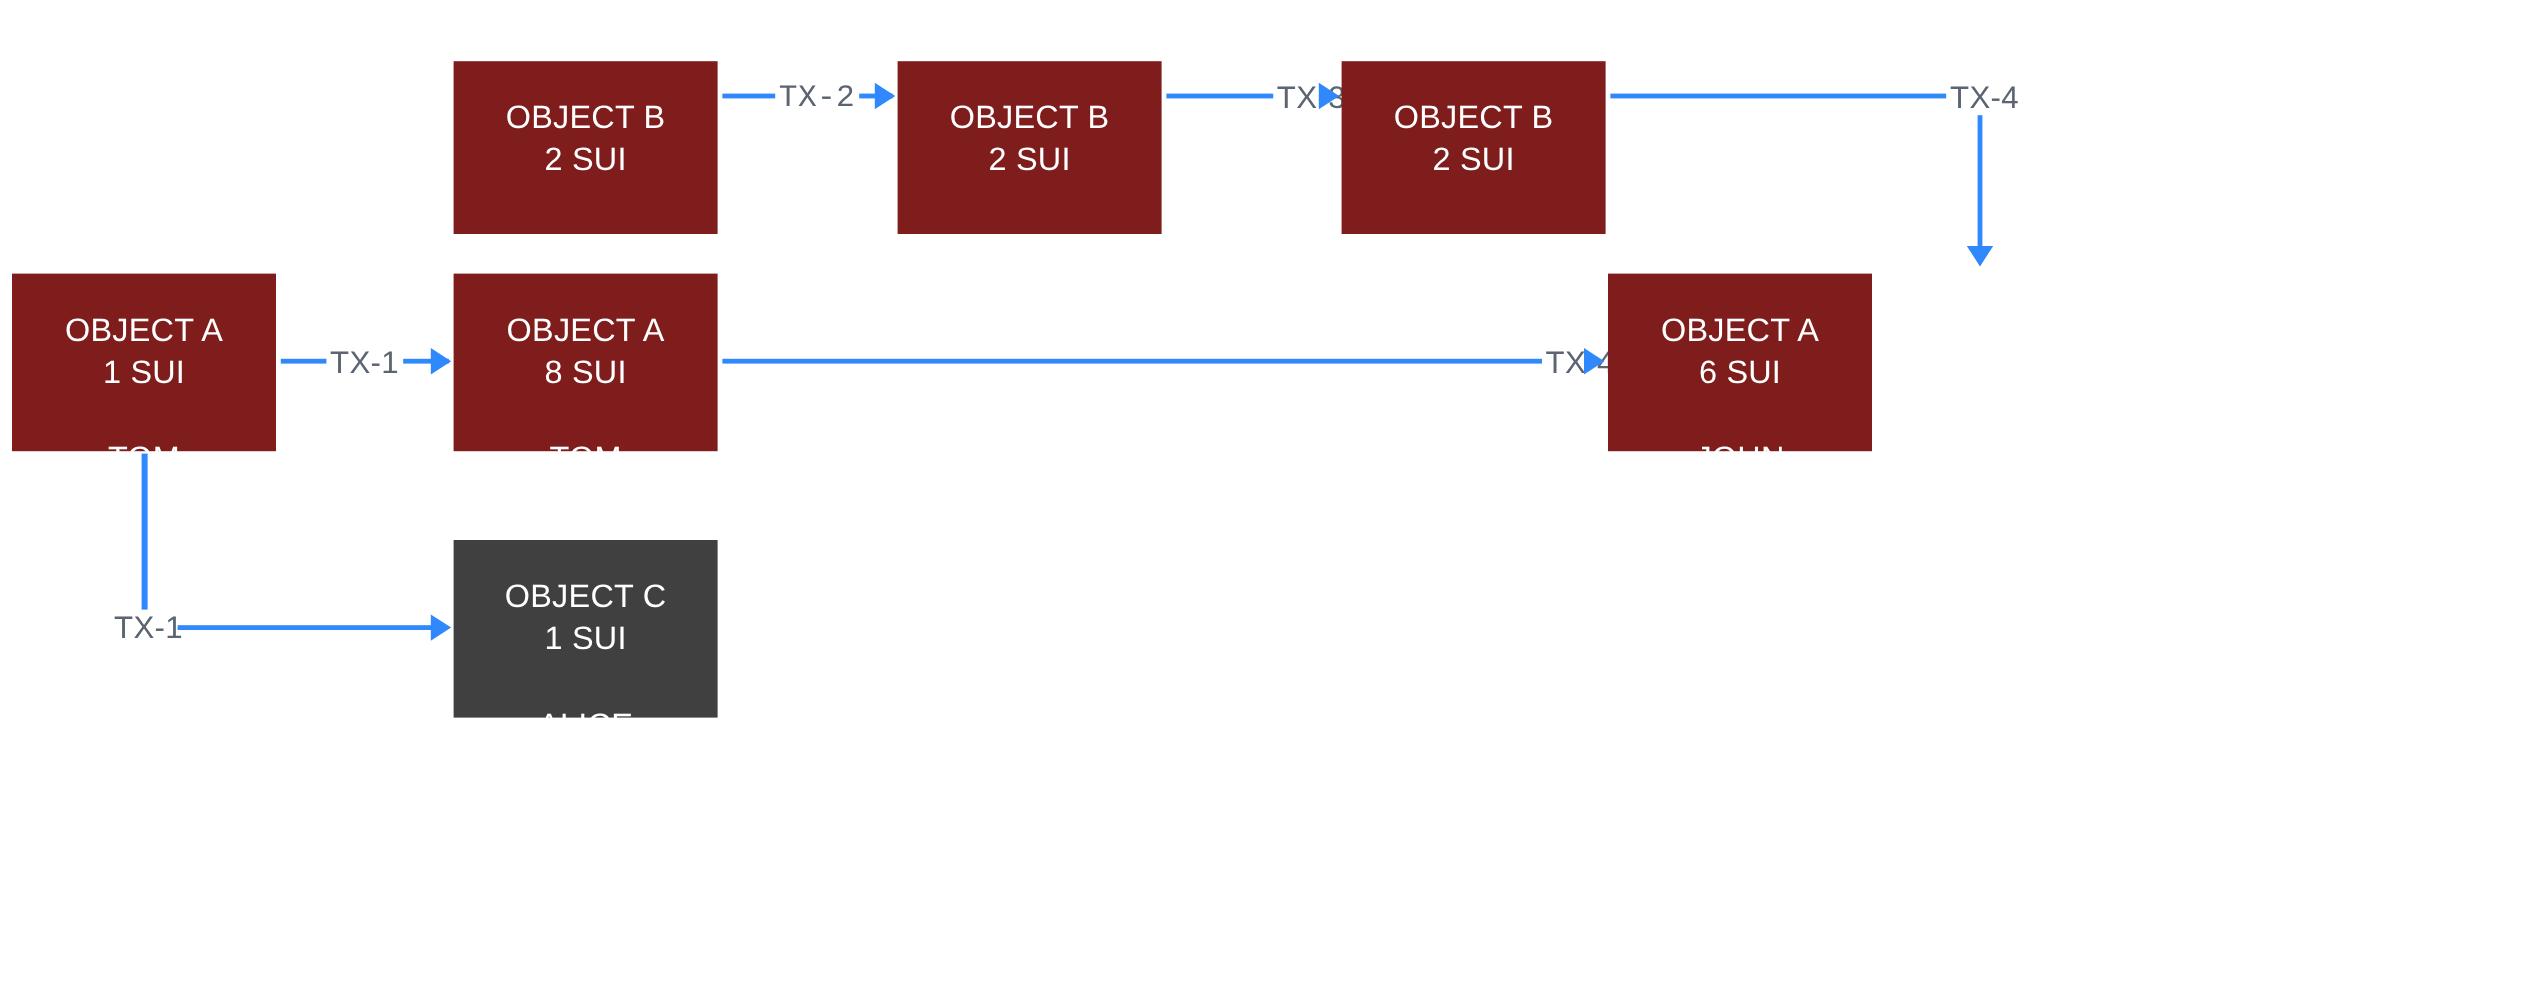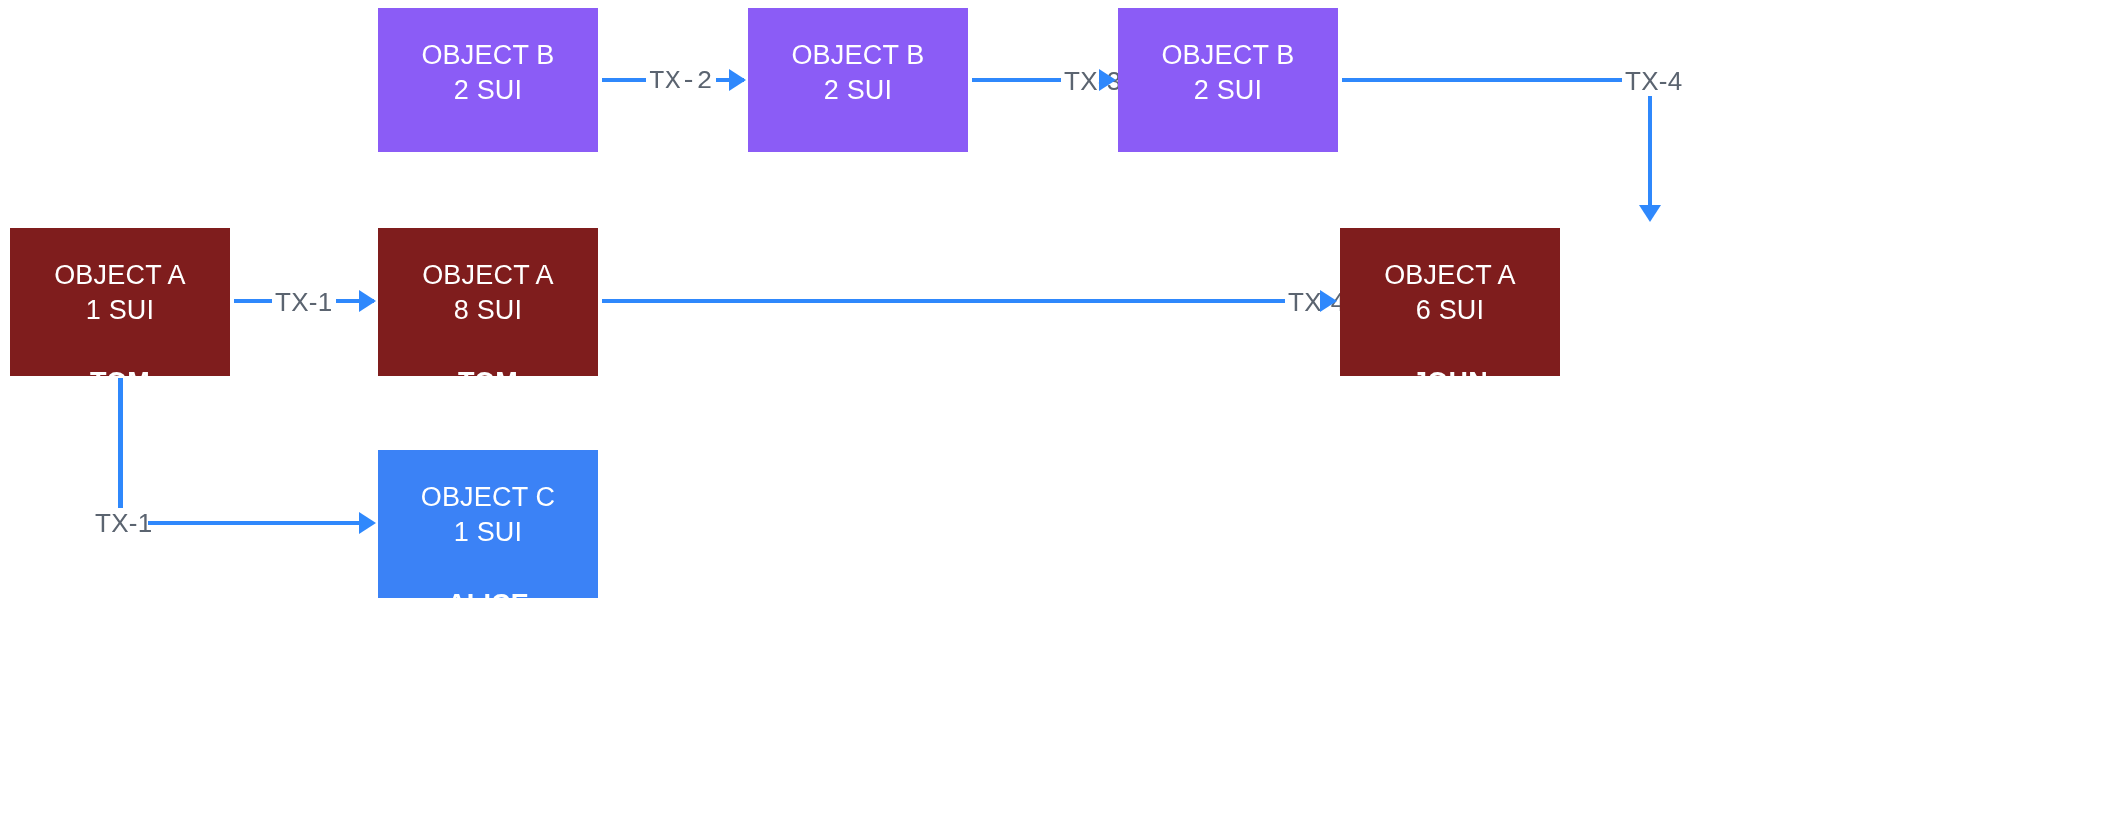--- a/index.html
+++ b/index.html
@@ -36,25 +36,24 @@
   }
   .node .name-line,
   .node .amount-line {
     display: block;
     text-align: center;
   }
   .node .owner-line {
     display: block;
     text-align: left;
     margin-top: 38px;
-    font-weight: bold;
   }
   .node.dark   { background: #7f1d1d; }
-  .node.blue   { background: #8b5cf6; }
-  .node.slate  { background: #3b82f6; }
+  .node.blue   { background: #7f1d1d; margin-top: 43px; }
+  .node.slate  { background: #404040; }
 
   
   .hline {
     position: absolute;
     height: 4px;
     background: #2f88fc;
   }
   .vline {
     position: absolute;
     width: 4px;

